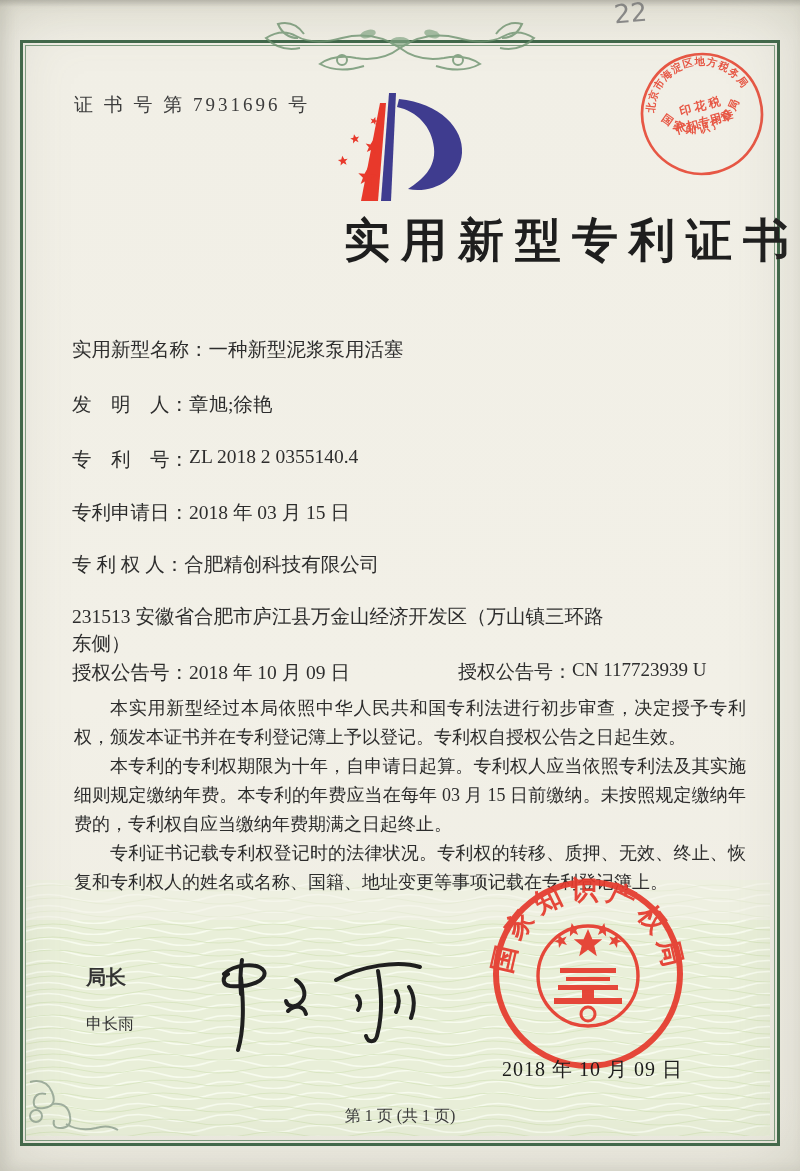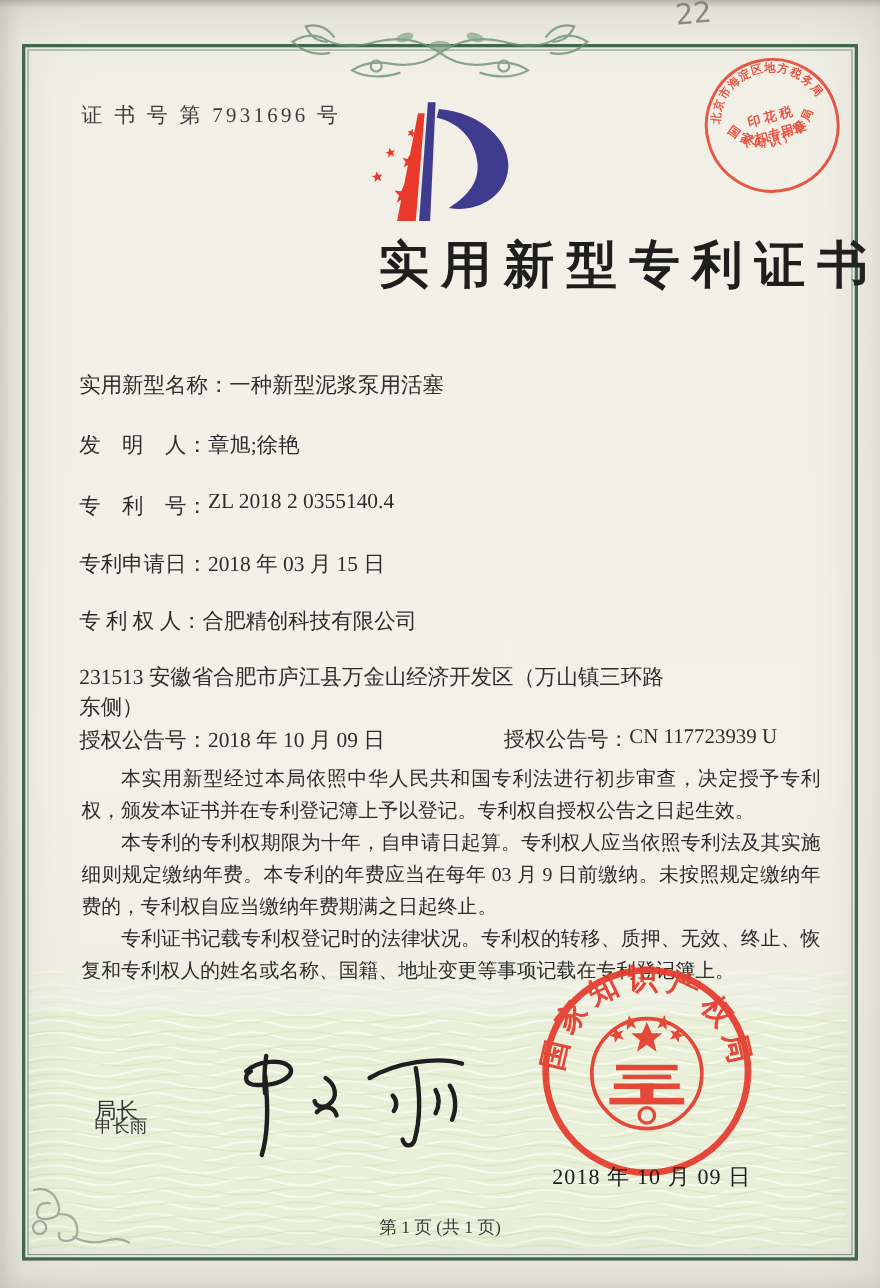--- a/index.html
+++ b/index.html
@@ -23,21 +23,21 @@
   .title{position:absolute;left:0;right:0;top:210px;text-align:right;font-size:46px;letter-spacing:11px;font-weight:600;color:#1e1e1e;margin-left:36px;}
   .row{position:absolute;left:72px;display:flex;font-size:19.5px;color:#2d2d2d;white-space:nowrap;}
   .row .val{white-space:normal;}
   .r-name{top:336px}.r-inv{top:391px}.r-pno{top:446px}.r-app{top:499px}.r-owner{top:551px}
   .r-addr{top:603px}
   .r-addr .val{width:548px;line-height:27px;}
   .r-grant{top:659px}
   .grant-right{position:absolute;left:458px;top:659px;display:flex;font-size:19px;white-space:nowrap;text-align:center;}
   .paras{position:absolute;left:74px;top:694px;width:672px;font-size:18px;line-height:29px;text-align:justify;color:#2c2c2c;}
   .paras p{margin:0;text-indent:2em;}
-  .officer-title{position:absolute;left:86px;top:996px;font-size:20px;font-family:"Liberation Sans","DejaVu Sans",sans-serif;color:#333;}
+  .officer-title{position:absolute;left:86px;top:964px;font-size:20px;font-family:"Liberation Sans","DejaVu Sans",sans-serif;color:#333;font-weight:bold;}
   .officer-name{position:absolute;left:86px;top:1014px;font-size:16px;font-family:"Liberation Sans","DejaVu Sans",sans-serif;color:#333;}
   .signature{position:absolute;left:200px;top:944px;width:242px;height:118px;}
   .seal{position:absolute;left:488px;top:874px;width:200px;height:200px;opacity:.92;}
   .seal-date{position:absolute;left:502px;top:1056px;font-size:20px;letter-spacing:1px;color:#1c1c1c;}
   .footer{position:absolute;left:0;right:0;top:1106px;text-align:center;font-size:16px;color:#3a3a3a;}
   .flourish-top{position:absolute;left:234px;top:12px;width:332px;height:72px;}
   .flourish-corner{position:absolute;left:22px;top:1076px;width:100px;height:64px;}
 </style>
 </head>
 <body>
@@ -157,21 +157,21 @@
     <span class="lbl">授权公告号：</span>
     <span class="val">2018 年 10 月 09 日</span>
   </div>
   <div class="grant-right">
     <span class="lbl">授权公告号：</span>
     <span class="val">CN 117723939 U</span>
   </div>
 
   <div class="paras">
     <p>本实用新型经过本局依照中华人民共和国专利法进行初步审查，决定授予专利权，颁发本证书并在专利登记簿上予以登记。专利权自授权公告之日起生效。</p>
-    <p>本专利的专利权期限为十年，自申请日起算。专利权人应当依照专利法及其实施细则规定缴纳年费。本专利的年费应当在每年 03 月 9 日前缴纳。未按照规定缴纳年费的，专利权自应当缴纳年费期满之日起终止。</p>
+    <p>本专利的专利权期限为十年，自申请日起算。专利权人应当依照专利法及其实施细则规定缴纳年费。本专利的年费应当在每年 03 月 15 日前缴纳。未按照规定缴纳年费的，专利权自应当缴纳年费期满之日起终止。</p>
     <p>专利证书记载专利权登记时的法律状况。专利权的转移、质押、无效、终止、恢复和专利权人的姓名或名称、国籍、地址变更等事项记载在专利登记簿上。</p>
   </div>
 
   <div class="officer-title">局长</div>
   <div class="officer-name">申长雨</div>
 
   <svg class="signature" viewBox="0 0 242 118">
     <g fill="none" stroke="#1f1f1f" stroke-width="4" stroke-linecap="round" stroke-linejoin="round">
       <path d="M42,16 C40,30 40,40 41,50"></path>
       <path d="M24,30 C34,20 58,18 64,27 C68,36 50,44 30,42 C22,41 22,33 28,30"></path>

